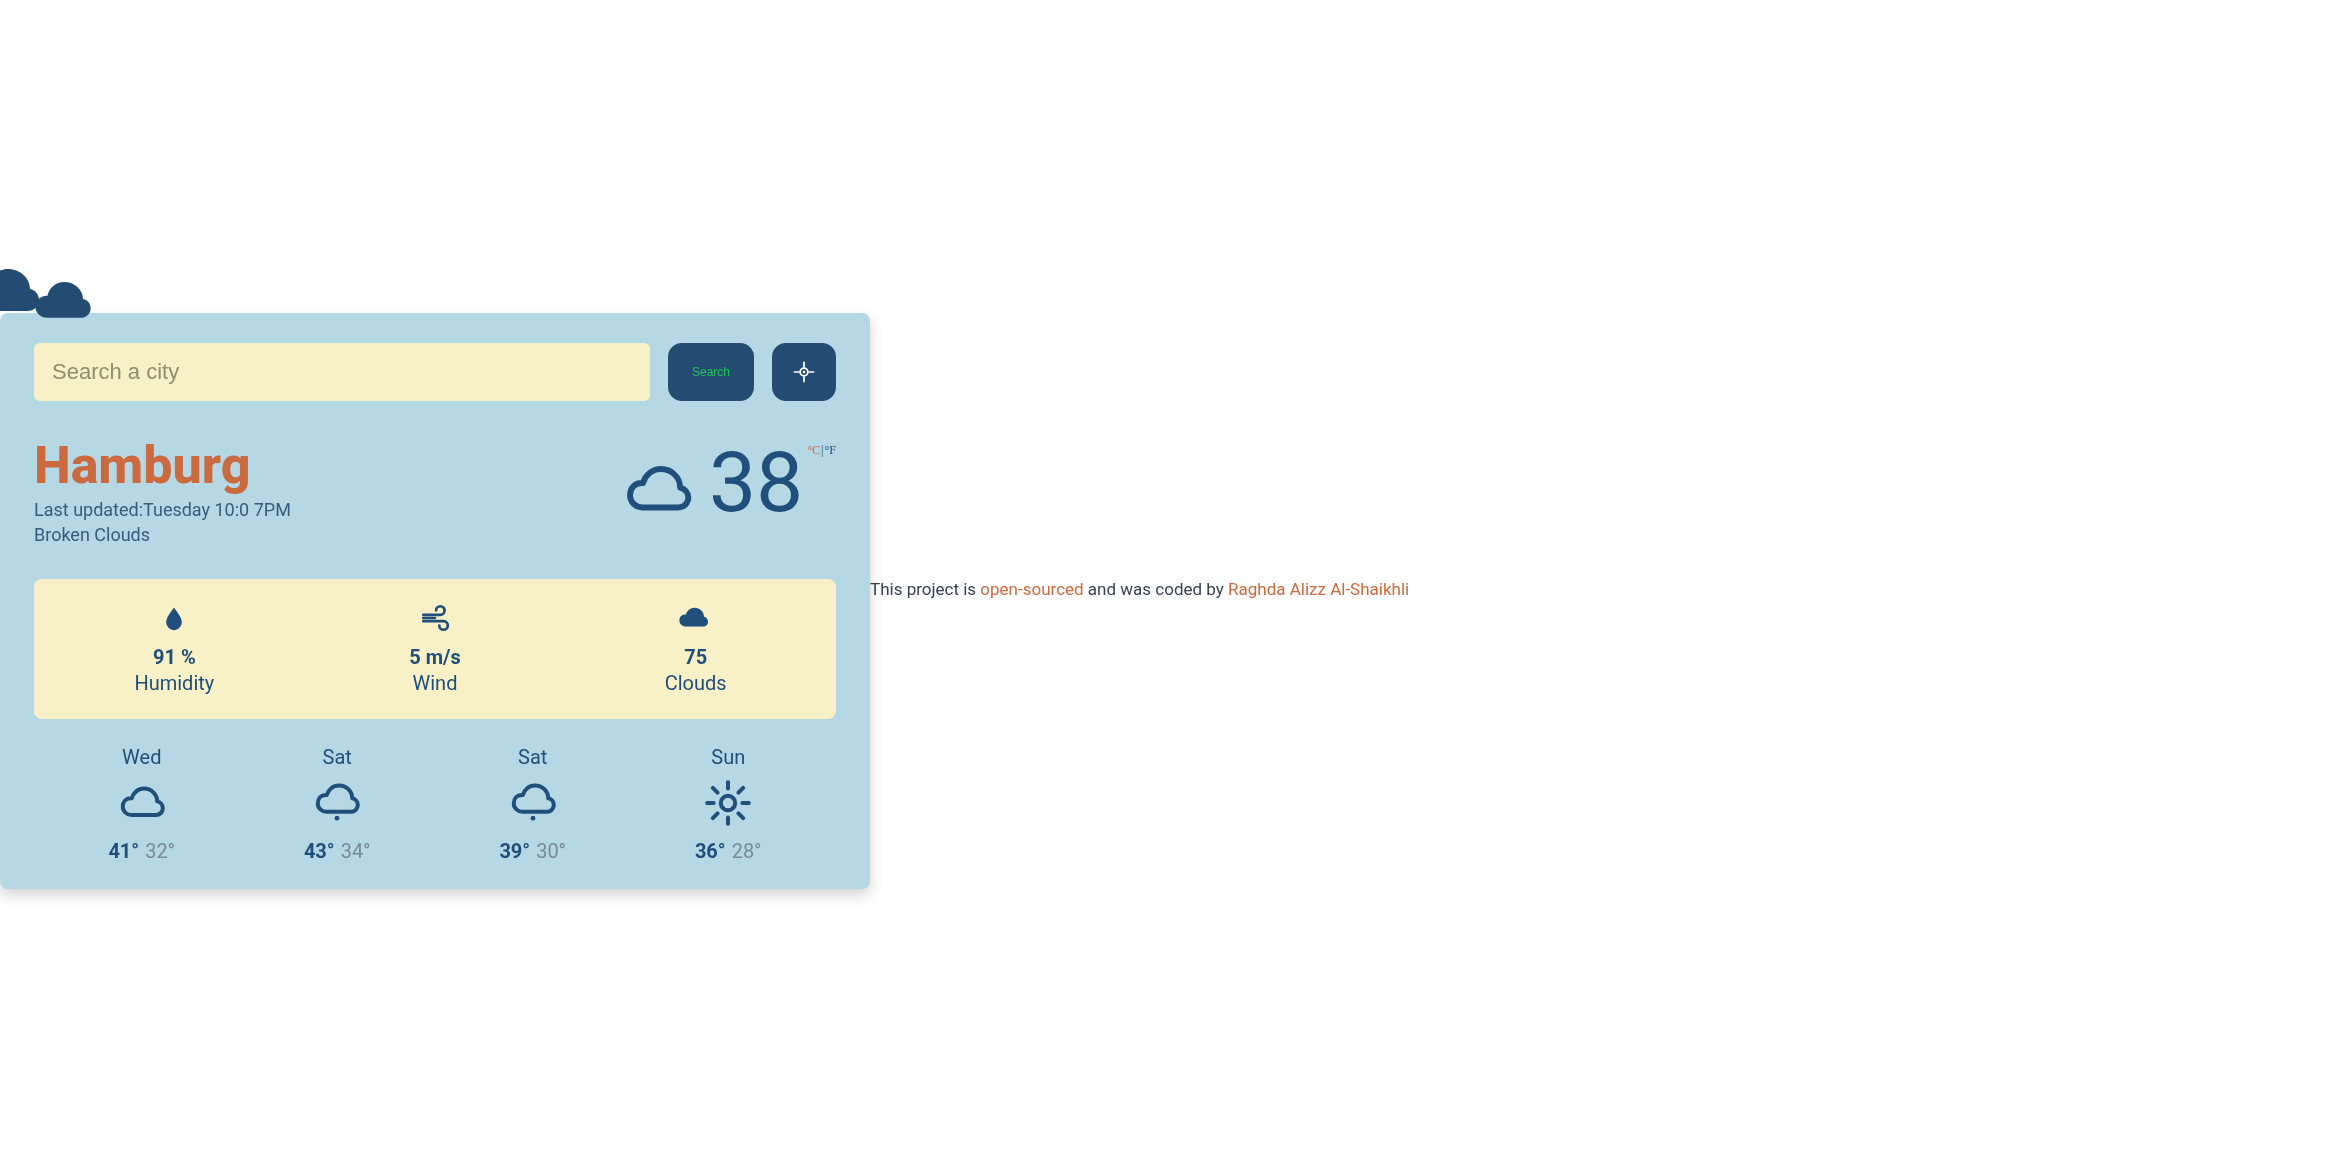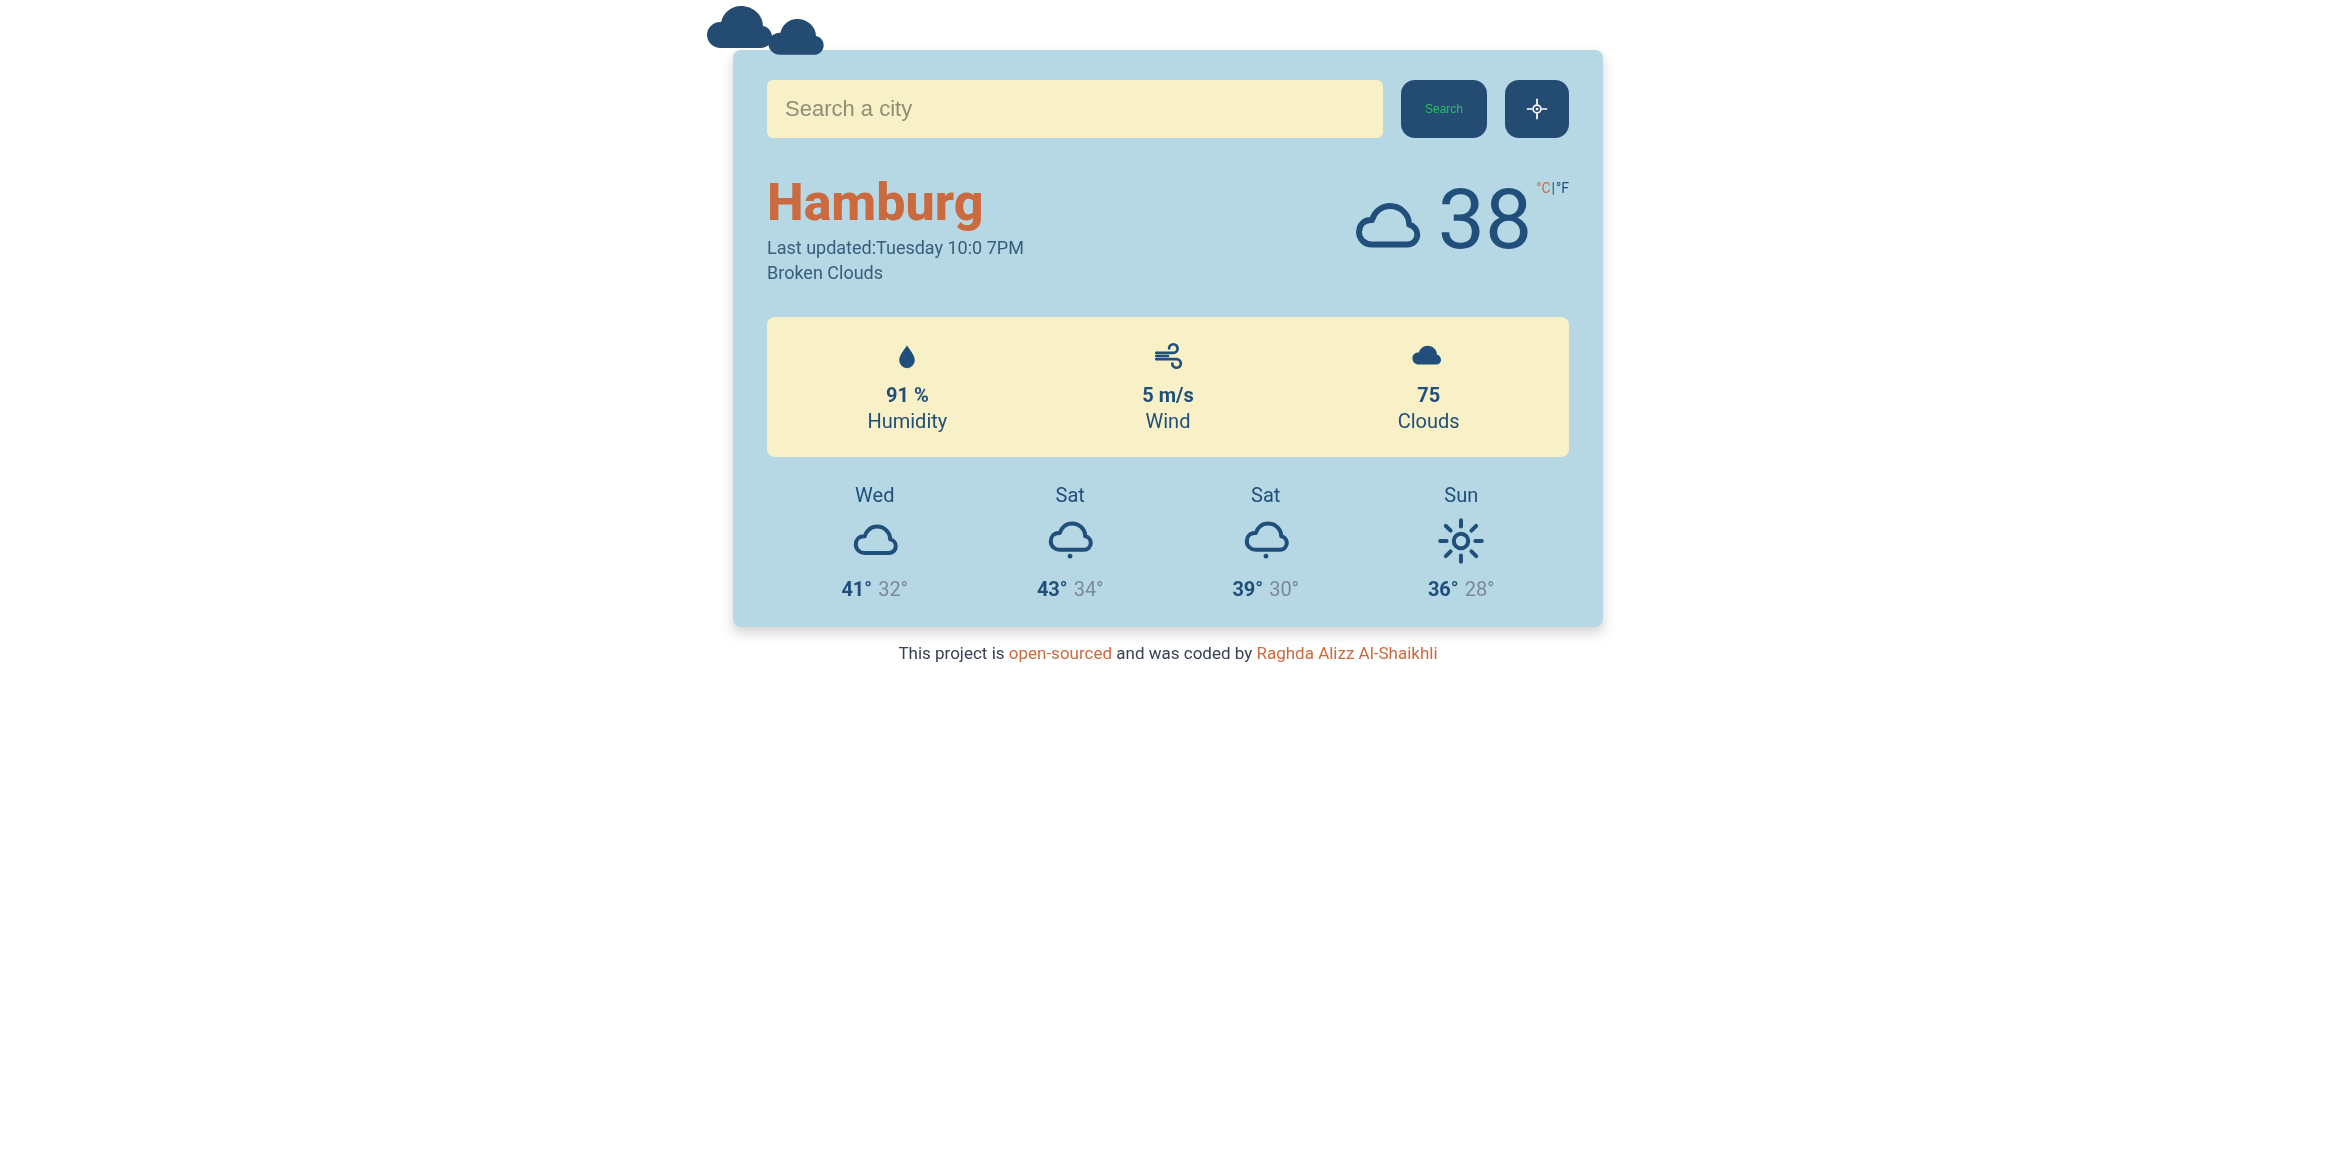--- a/index.html
+++ b/index.html
@@ -17,21 +17,21 @@
     padding: 0;
     font-family: -apple-system, BlinkMacSystemFont, "Segoe UI", Roboto, Helvetica, Arial, sans-serif;
     background: #fff;
     color: var(--navy);
     height: 100%;
   }
   .page {
     width: 100%;
     min-height: 100%;
     display: flex;
-    flex-direction: column;
+    flex-direction: row;
     align-items: center;
     padding-top: 10px;
   }
   .card-wrap {
     position: relative;
     width: 870px;
   }
   .deco-clouds {
     position: absolute;
     top: -14px;
@@ -114,24 +114,25 @@
     display: flex;
     align-items: flex-start;
   }
   .temp-value {
     font-size: 84px;
     font-weight: 400;
     color: var(--navy);
     line-height: 0.9;
   }
   .units {
-    font-size: 14px;
+    font-size: 12px;
     margin-top: -2px;
     margin-left: 4px;
     color: var(--navy);
+    font-family: Liberation Serif, serif;
   }
   .units .active { color: var(--orange); cursor: pointer; }
   .units .sep { color: var(--navy); margin: 0 1px; }
   .units .inactive { color: var(--navy); cursor: pointer; }
   
   .stats {
     background: var(--cream);
     border-radius: 8px;
     margin-top: 30px;
     padding: 22px 10px 24px 10px;

